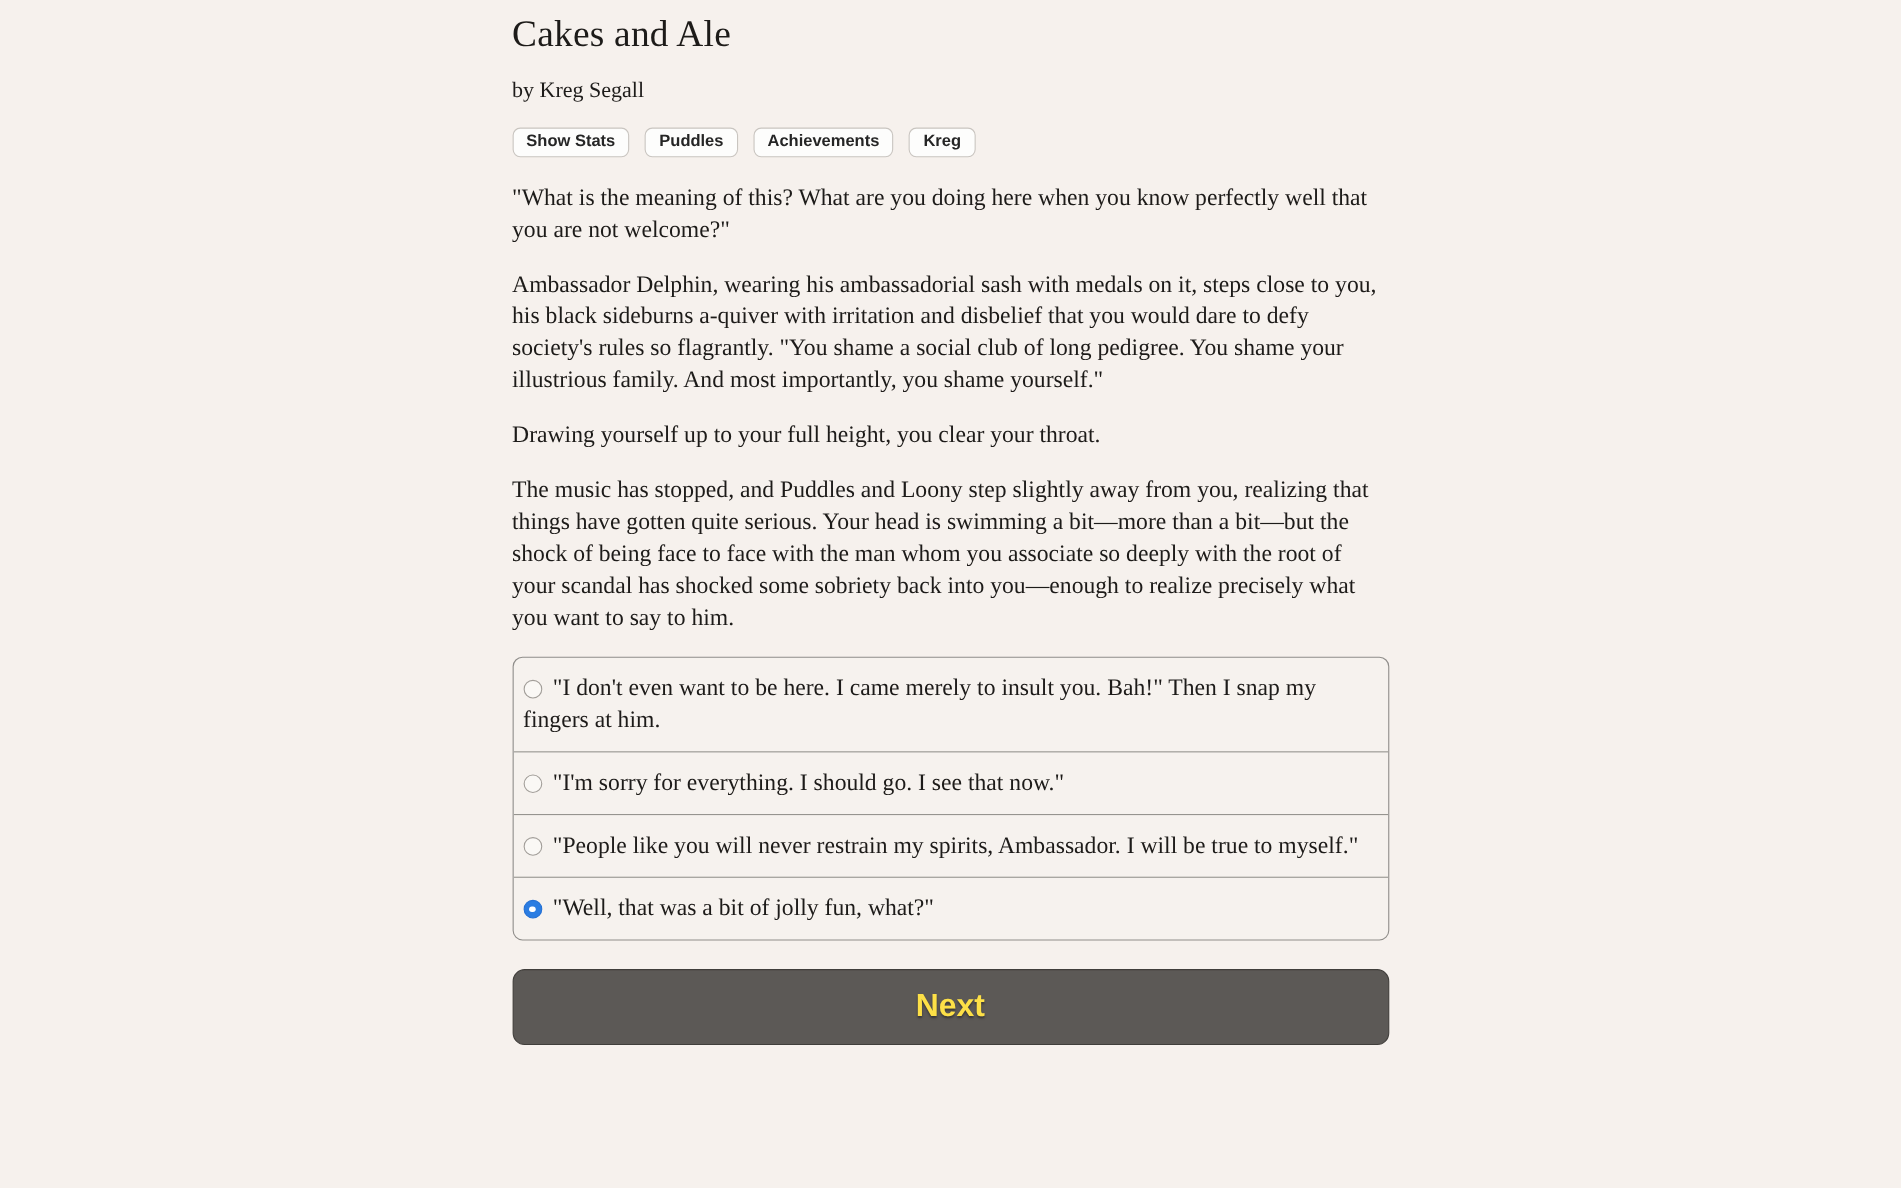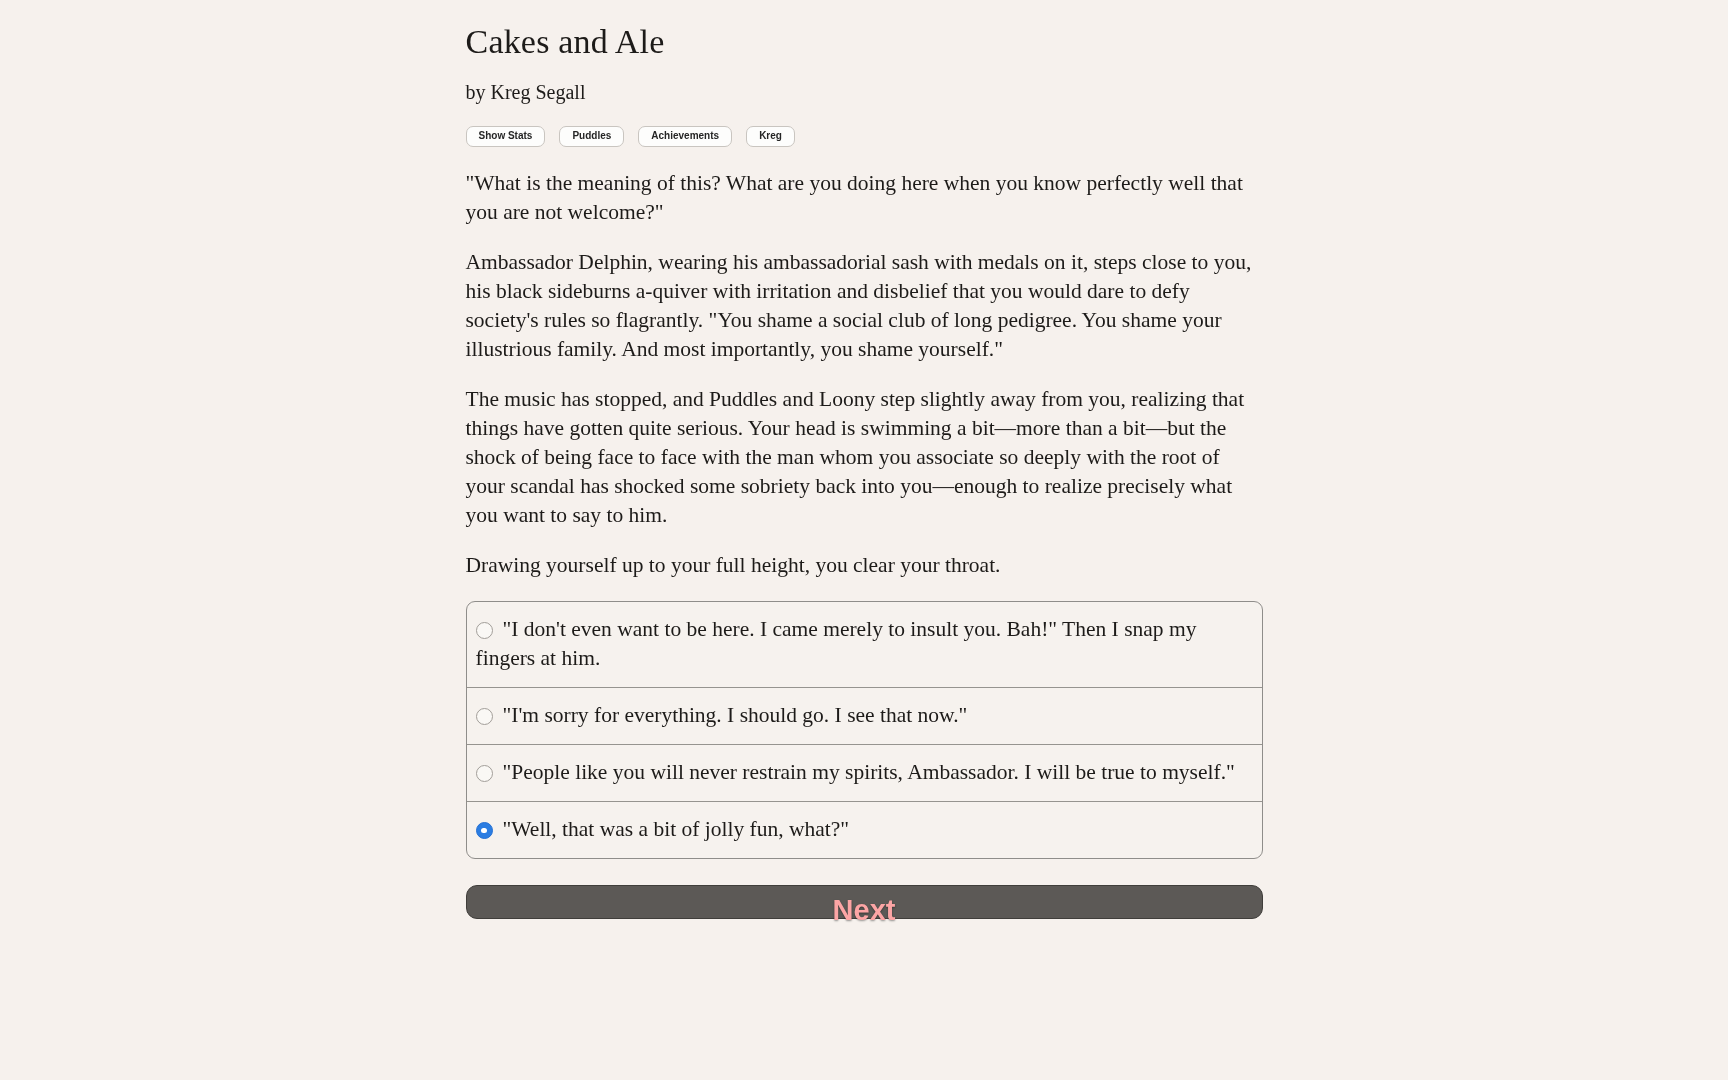--- a/index.html
+++ b/index.html
@@ -8,42 +8,42 @@
     width: 1728px;
     height: 1080px;
     background: #f6f1ed;
     font-family: "Liberation Serif", serif;
     color: #1d1b19;
     overflow: hidden;
   }
   .content {
     width: 797px;
     margin: 0 auto;
-    padding-top: 22px;
+    padding-top: 12px;
   }
   .game-title {
     font-size: 34px;
     font-weight: 400;
     line-height: 1.15;
     margin: 0 0 20px 0;
     letter-spacing: 0.2px;
   }
   .game-byline {
     font-size: 20px;
     line-height: 1.15;
     margin: 0 0 22px 0;
   }
   .toolbar {
     display: flex;
     gap: 14px;
     margin-bottom: 22px;
   }
   .toolbar button {
     font-family: "Liberation Sans", sans-serif;
-    font-size: 10px;
+    font-size: 15px;
     font-weight: 600;
     color: #252525;
     background: #fdfdfc;
     border: 1px solid #c9c5c0;
     border-radius: 7px;
     padding: 3px 12px 4px 12px;
     line-height: 1.2;
     cursor: pointer;
   }
   .story p {
@@ -92,25 +92,25 @@
     top: 4.5px;
     width: 5.5px;
     height: 5.5px;
     border-radius: 50%;
     background: #ffffff;
   }
   .next-button {
     display: block;
     width: 100%;
     margin-top: 26px;
-    height: 34px;
+    height: 69px;
     background: #5c5956;
     border: 1px solid #403e3b;
     border-radius: 11px;
-    color: #fca5a5;
+    color: #fde047;
     font-family: "Liberation Sans", sans-serif;
     font-size: 29px;
     font-weight: 700;
     text-align: center;
     line-height: 49px;
     text-shadow: 0 1px 2px rgba(0,0,0,0.4);
     cursor: pointer;
     box-sizing: border-box;
     padding: 0;
   }
@@ -127,22 +127,22 @@
   <div class="toolbar">
     <button>Show Stats</button>
     <button>Puddles</button>
     <button>Achievements</button>
     <button>Kreg</button>
   </div>
 
   <div class="story">
     <p>"What is the meaning of this? What are you doing here when you know perfectly well that you are not welcome?"</p>
     <p>Ambassador Delphin, wearing his ambassadorial sash with medals on it, steps close to you, his black sideburns a-quiver with irritation and disbelief that you would dare to defy society's rules so flagrantly. "You shame a social club of long pedigree. You shame your illustrious family. And most importantly, you shame yourself."</p>
+    <p>Drawing yourself up to your full height, you clear your throat.</p>
     <p>The music has stopped, and Puddles and Loony step slightly away from you, realizing that things have gotten quite serious. Your head is swimming a bit—more than a bit—but the shock of being face to face with the man whom you associate so deeply with the root of your scandal has shocked some sobriety back into you—enough to realize precisely what you want to say to him.</p>
-    <p>Drawing yourself up to your full height, you clear your throat.</p>
   </div>
 
   <div class="choices">
     <label class="choice-option">
       <span class="radio" data-checked="false"></span><span>"I don't even want to be here. I came merely to insult you. Bah!" Then I snap my fingers at him.</span>
     </label>
     <label class="choice-option">
       <span class="radio" data-checked="false"></span><span>"I'm sorry for everything. I should go. I see that now."</span>
     </label>
     <label class="choice-option">

